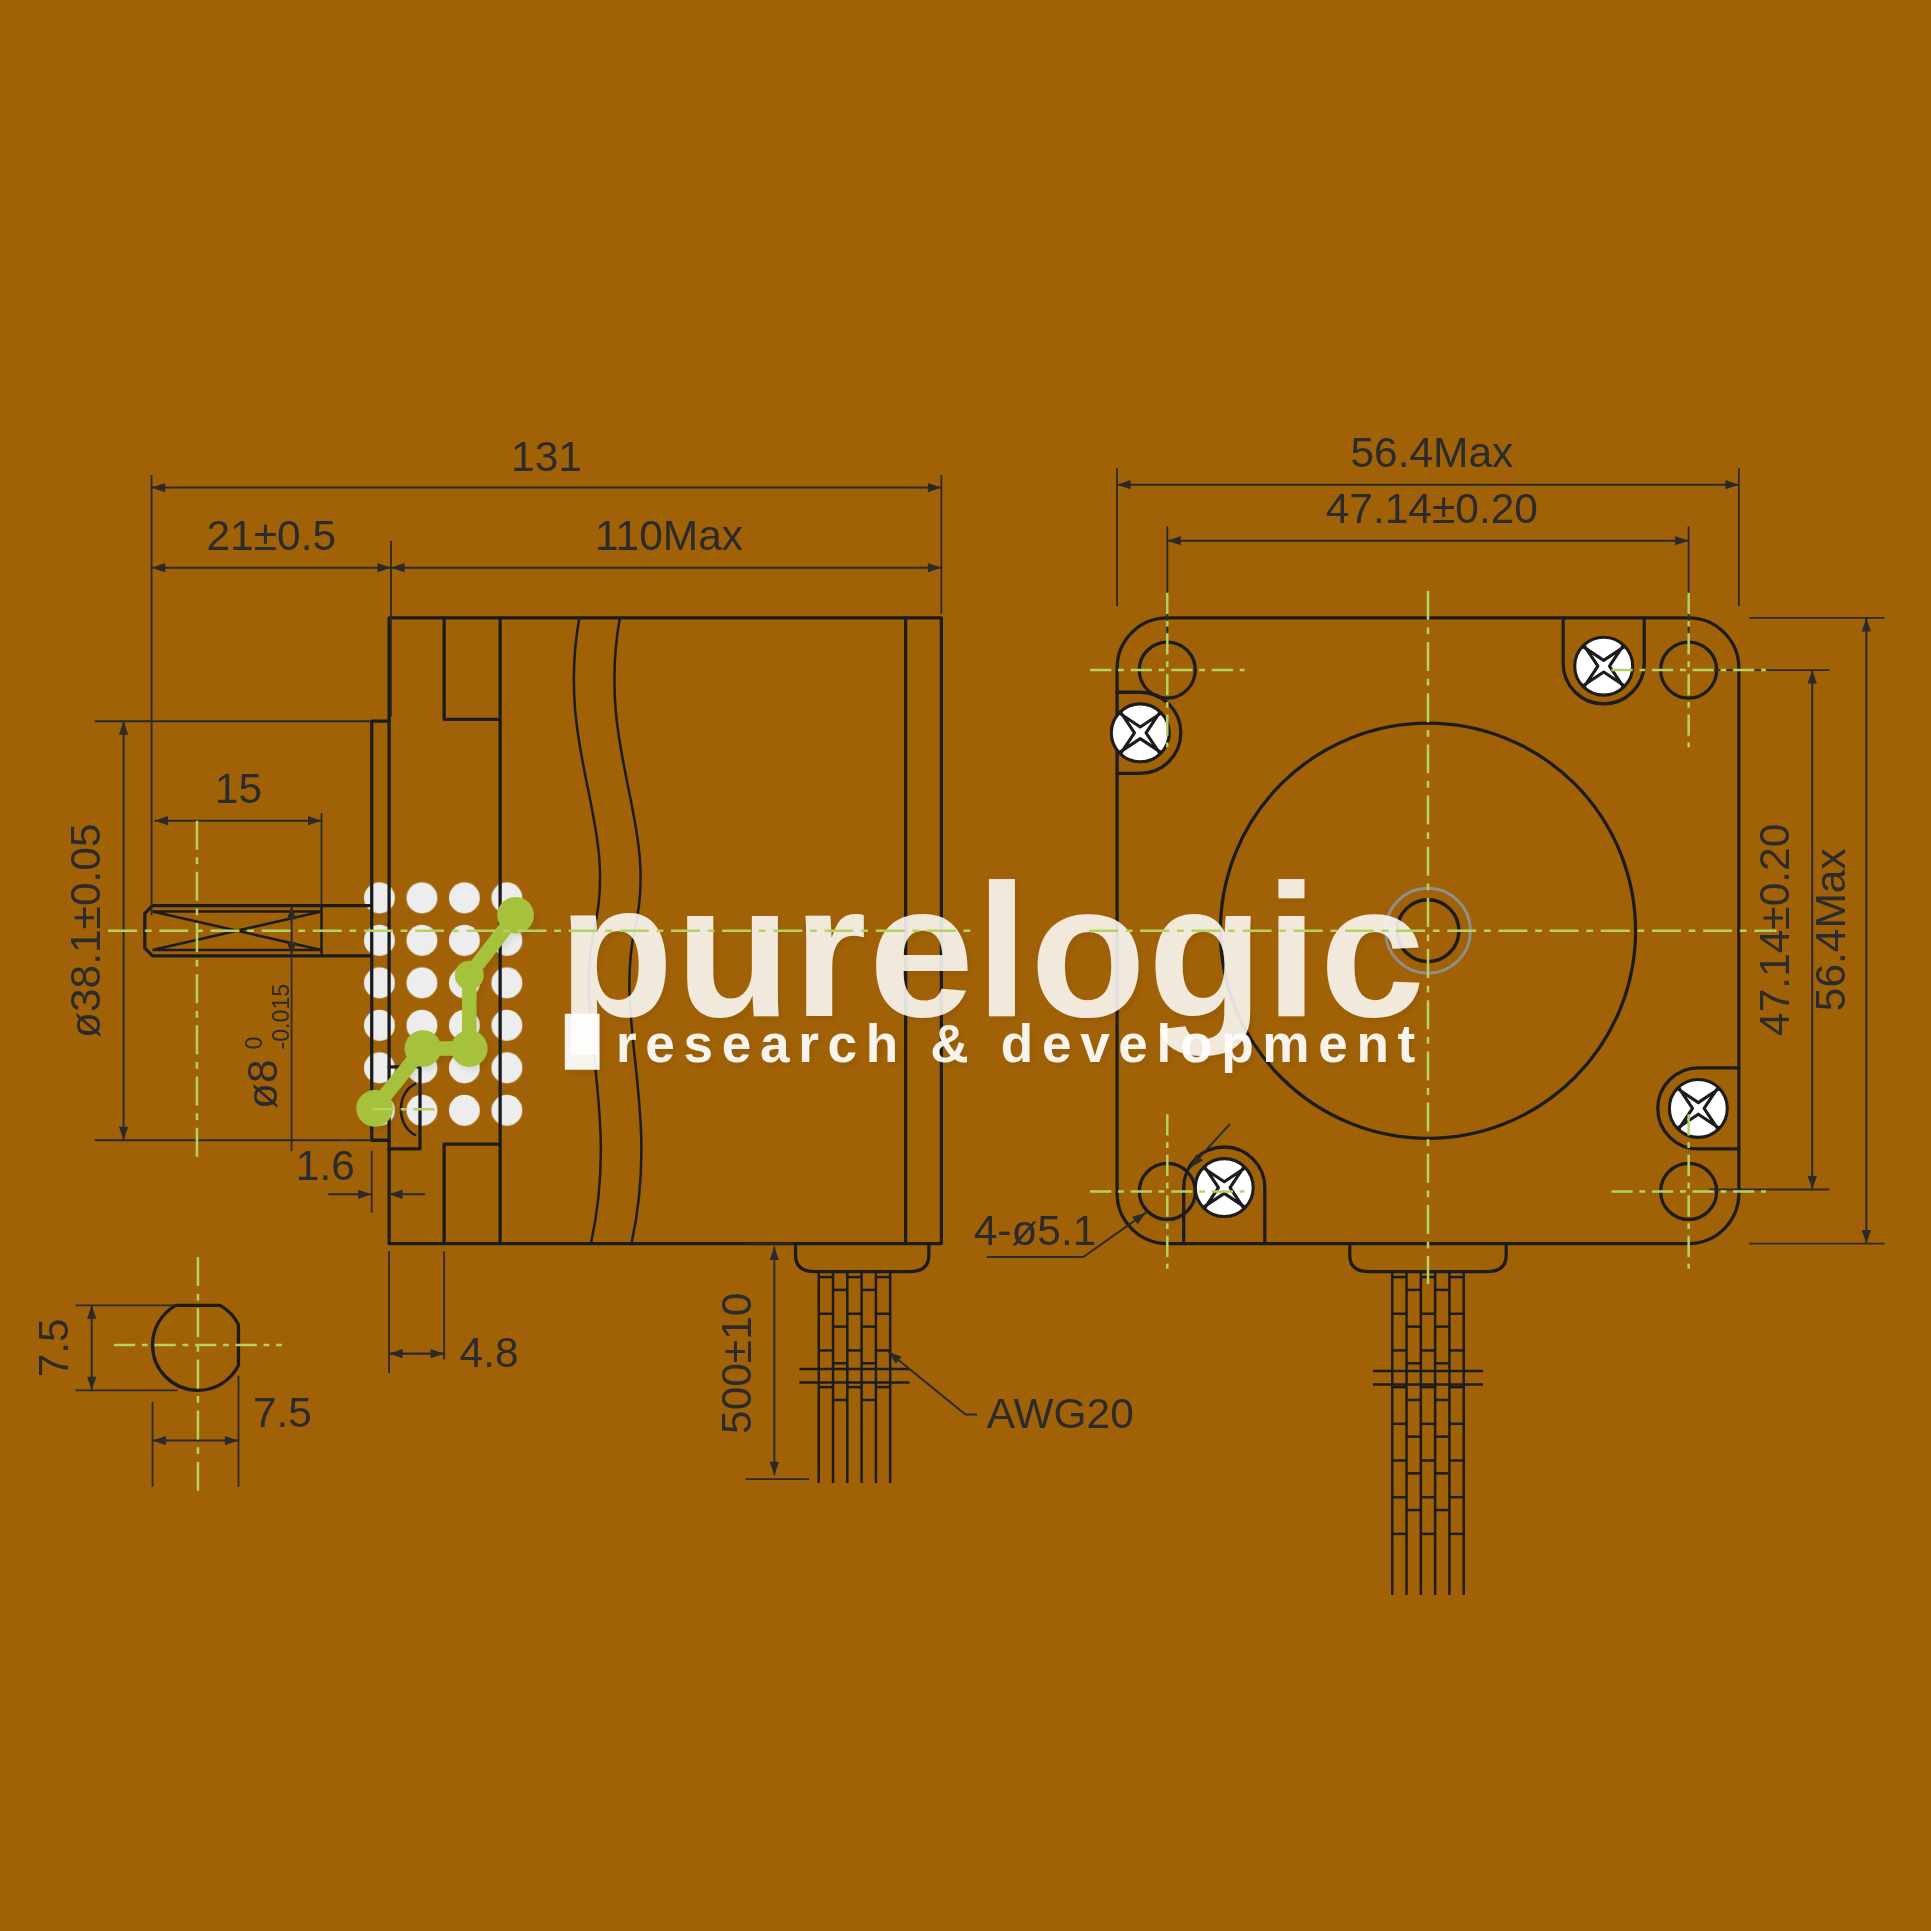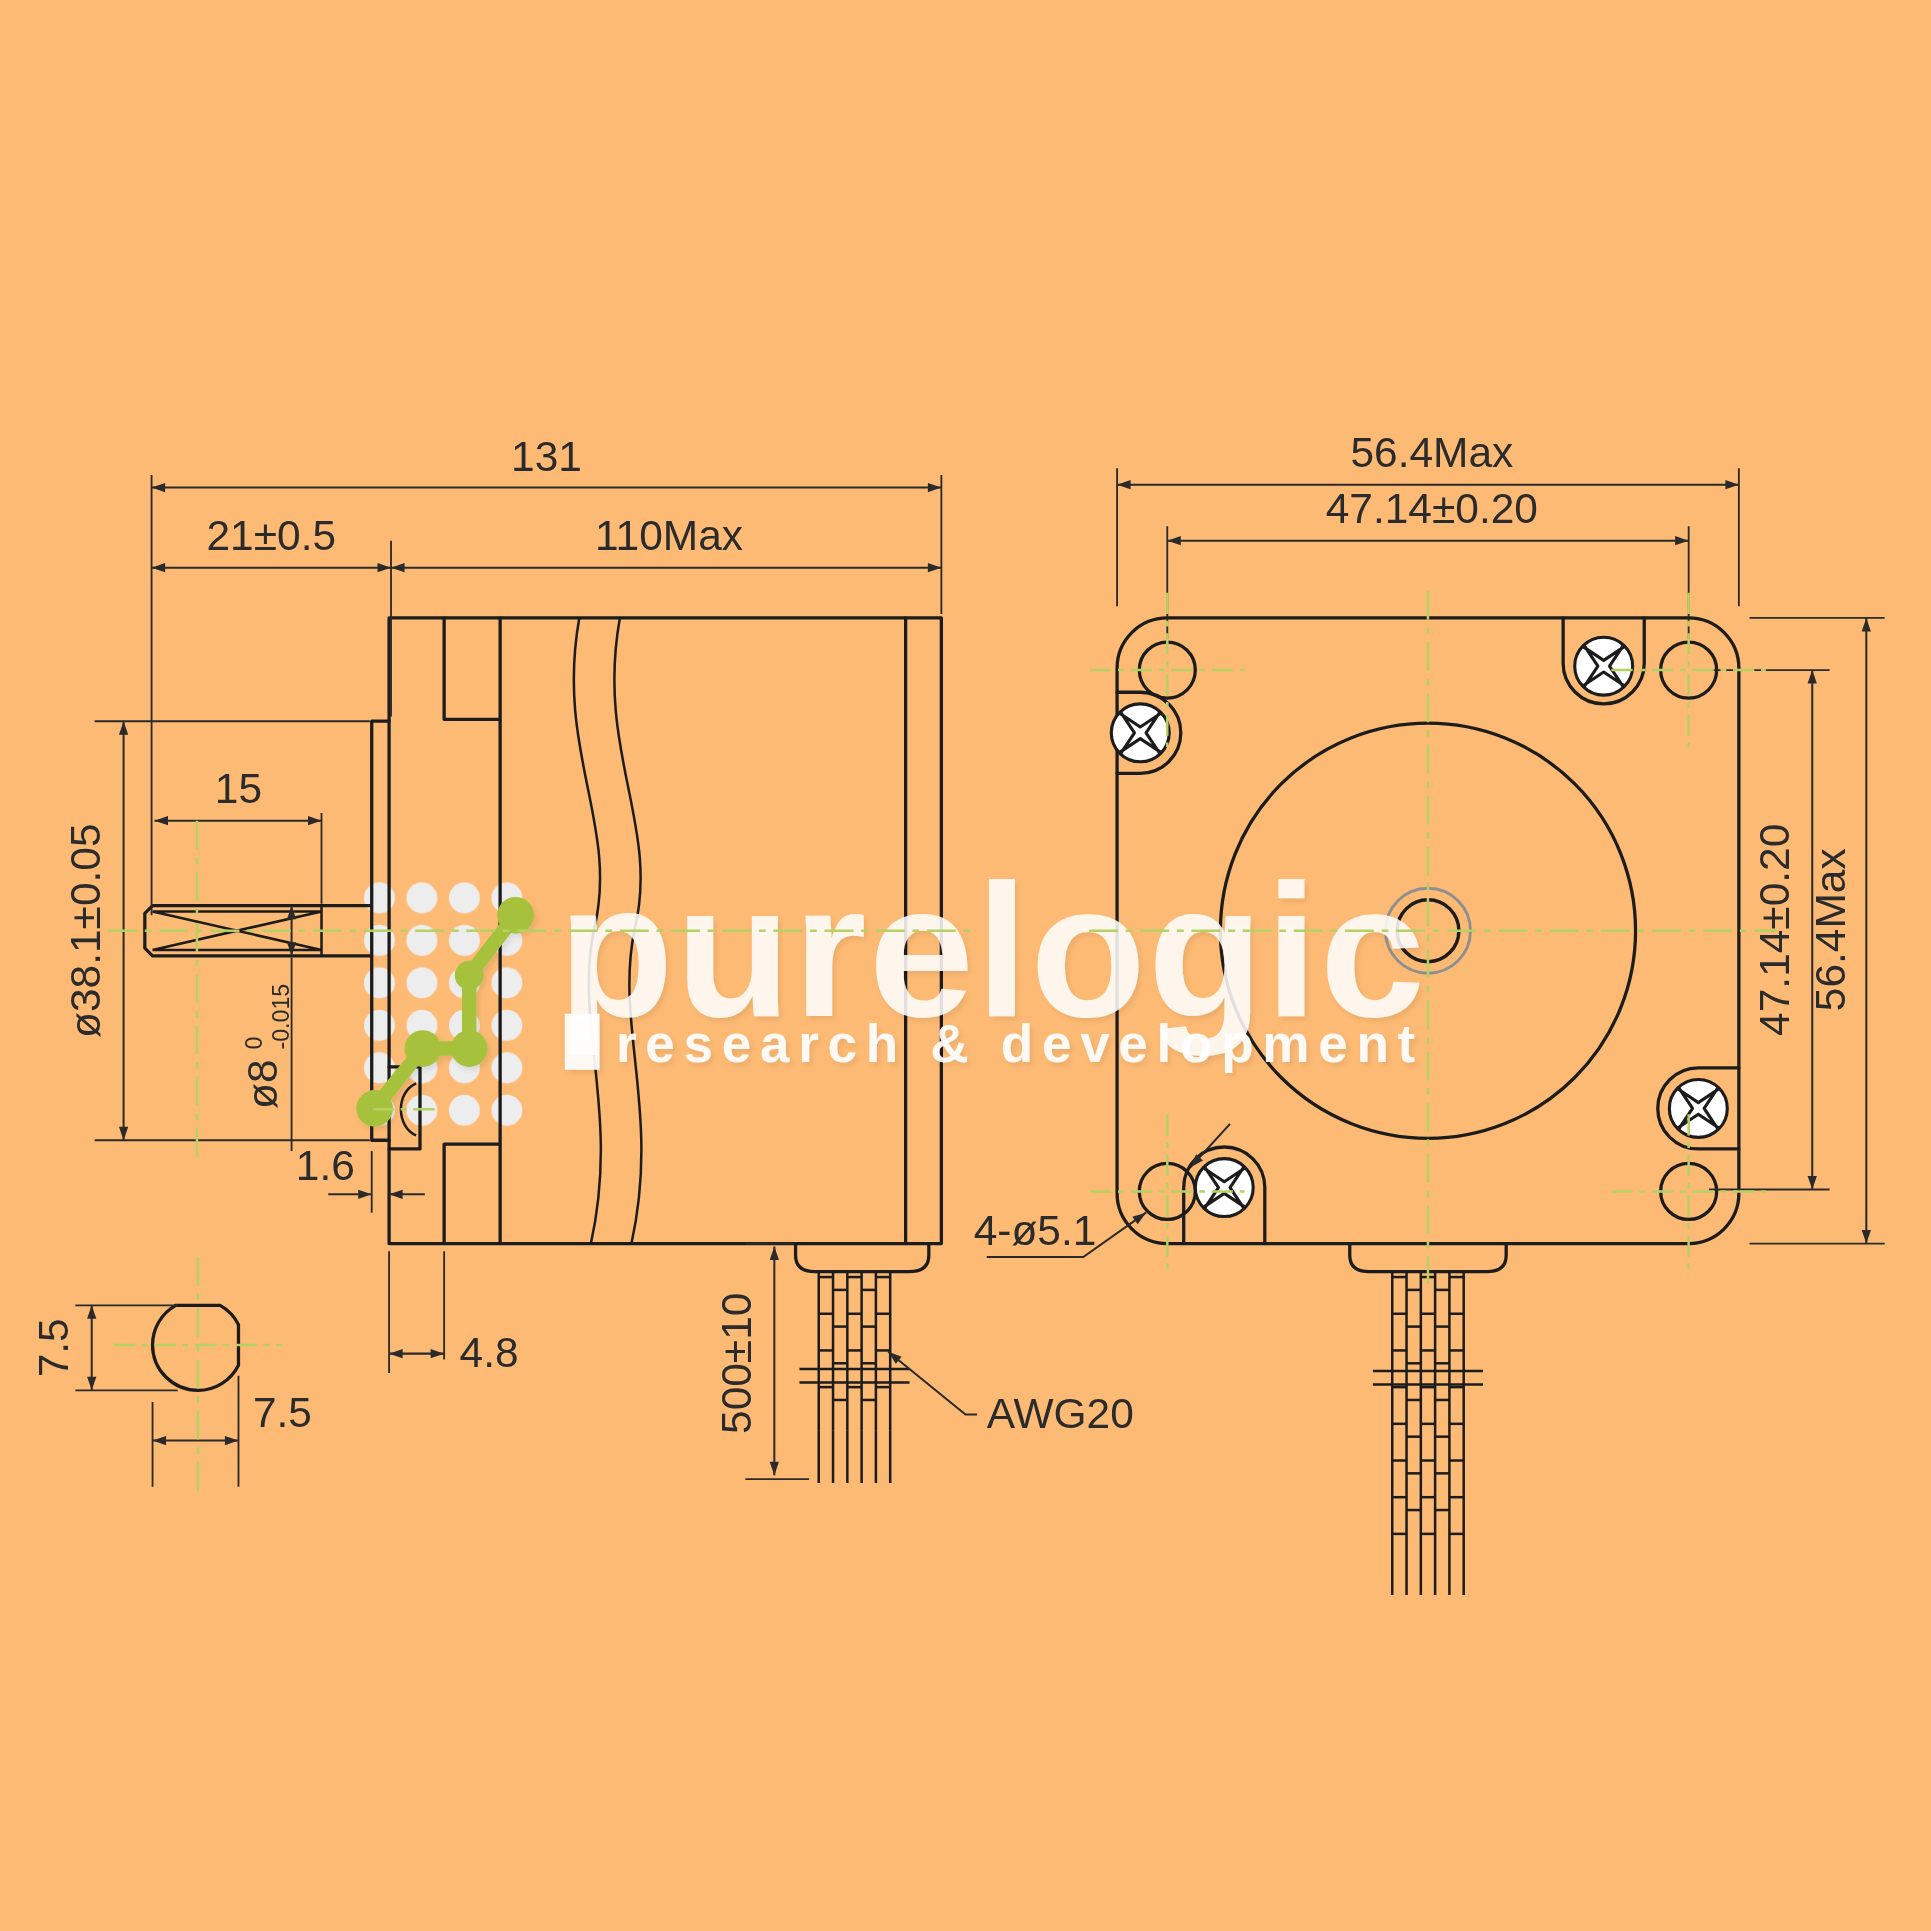--- a/index.html
+++ b/index.html
@@ -1,16 +1,16 @@
 <!DOCTYPE html>
 <html><head>
 <meta charset="utf-8">
 <style>
   html,body{margin:0;padding:0;background:#fff;}
-  #canvas{position:relative;width:1931px;height:1931px;background:#fdba74;overflow:hidden;
+  #canvas{position:relative;width:1931px;height:1931px;background:#a16207;overflow:hidden;
           font-family:"Liberation Sans", sans-serif;}
   svg{position:absolute;left:0;top:0;}
   .ln   {stroke:#1c1c1c;stroke-width:3.4;fill:none;stroke-linecap:round;stroke-linejoin:round;}
   .lnthin{stroke:#1c1c1c;stroke-width:2.6;fill:none;}
   .dim  {stroke:#2a2a2a;stroke-width:2.1;fill:none;}
   .ext  {stroke:#2a2a2a;stroke-width:1.9;fill:none;}
   .grn  {stroke:#b4d264;stroke-width:2.6;fill:none;stroke-dasharray:30 8 7 8;}
   .grns {stroke:#b4d264;stroke-width:2.6;fill:none;stroke-dasharray:22 7 6 7;}
   .dtxt {font-family:"Liberation Sans",sans-serif;font-size:44px;fill:#2b2b2b;}
   .dtxts{font-family:"Liberation Sans",sans-serif;font-size:24px;fill:#2b2b2b;}

